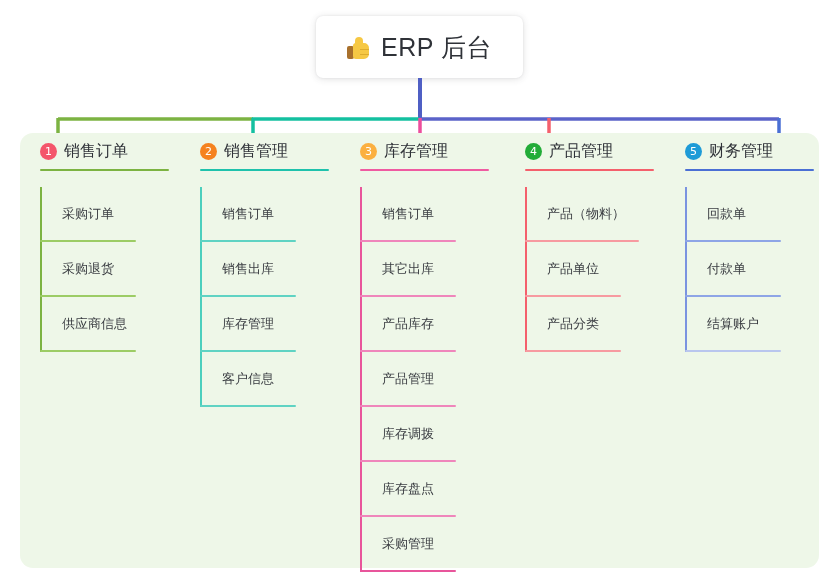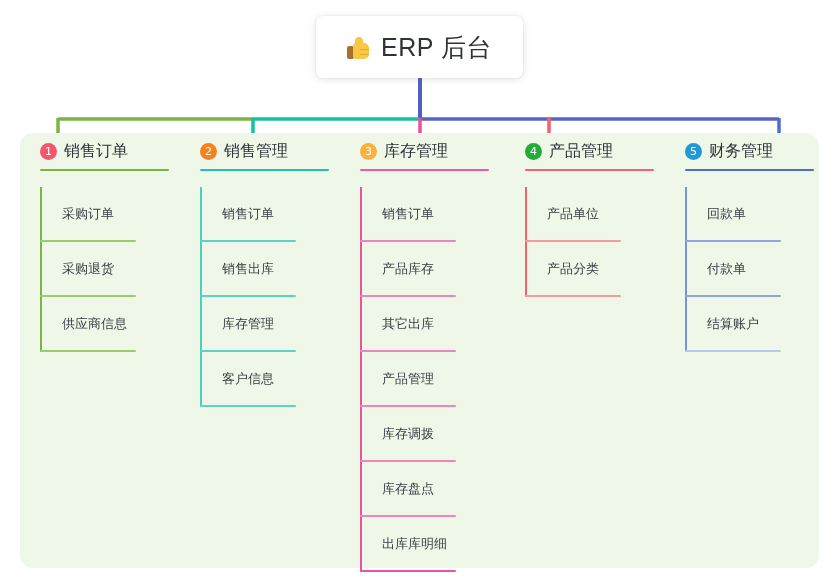--- a/index.html
+++ b/index.html
@@ -297,58 +297,63 @@
       </div>
       <div class="col-rule" style="background:#ef5ba1"></div>
       <div class="items">
         <div class="item">
           <span class="stem" style="background:#e8559b"></span>
           <span class="item-label">销售订单</span>
           <span class="item-rule" style="background:#ef86bb"></span>
         </div>
         <div class="item">
           <span class="stem" style="background:#e8559b"></span>
+          <span class="item-label">其它出库</span>
+          <span class="item-rule" style="background:#ef86bb"></span>
+        </div>
+        <div class="item">
+          <span class="stem" style="background:#e8559b"></span>
           <span class="item-label">产品库存</span>
           <span class="item-rule" style="background:#ef86bb"></span>
         </div>
         <div class="item">
           <span class="stem" style="background:#e8559b"></span>
-          <span class="item-label">其它出库</span>
-          <span class="item-rule" style="background:#ef86bb"></span>
-        </div>
-        <div class="item">
-          <span class="stem" style="background:#e8559b"></span>
           <span class="item-label">产品管理</span>
           <span class="item-rule" style="background:#ef86bb"></span>
         </div>
         <div class="item">
           <span class="stem" style="background:#e8559b"></span>
           <span class="item-label">库存调拨</span>
           <span class="item-rule" style="background:#ef86bb"></span>
         </div>
         <div class="item">
           <span class="stem" style="background:#e8559b"></span>
           <span class="item-label">库存盘点</span>
           <span class="item-rule" style="background:#ef86bb"></span>
         </div>
         <div class="item">
           <span class="stem" style="background:#e8559b"></span>
-          <span class="item-label">出库库明细</span>
+          <span class="item-label">采购管理</span>
           <span class="item-rule" style="background:#e8559b"></span>
         </div>
       </div>
     </div>
 
     <div class="column col-3">
       <div class="col-header">
         <span class="badge" style="background:#22ac38">4</span>
         <span class="col-title">产品管理</span>
       </div>
       <div class="col-rule" style="background:#f4606c"></div>
       <div class="items">
+        <div class="item wide">
+          <span class="stem" style="background:#f4606c"></span>
+          <span class="item-label">产品（物料）</span>
+          <span class="item-rule" style="background:#f79aa0"></span>
+        </div>
         <div class="item">
           <span class="stem" style="background:#f4606c"></span>
           <span class="item-label">产品单位</span>
           <span class="item-rule" style="background:#f79aa0"></span>
         </div>
         <div class="item">
           <span class="stem" style="background:#f4606c"></span>
           <span class="item-label">产品分类</span>
           <span class="item-rule" style="background:#f79aa0"></span>
         </div>

